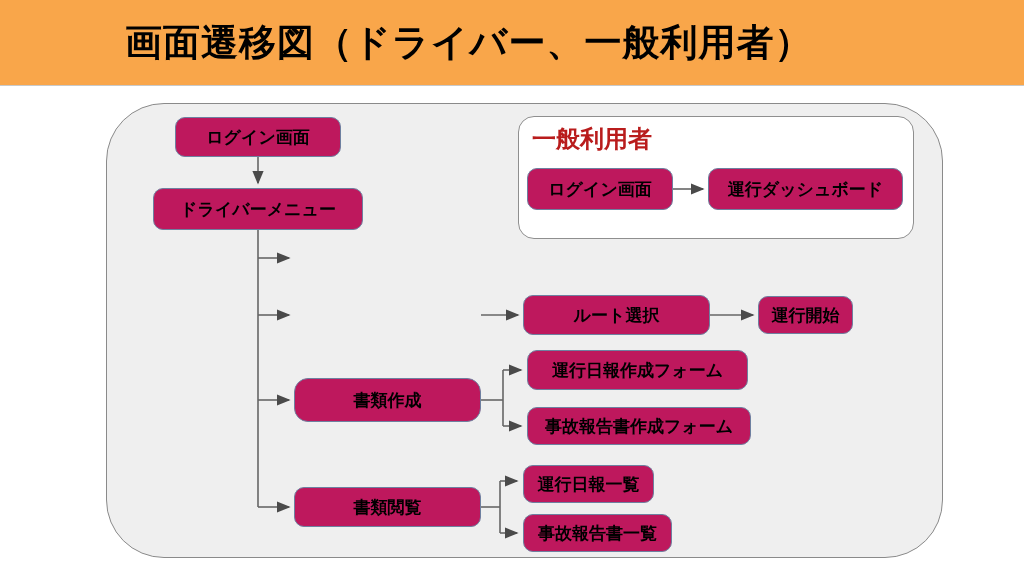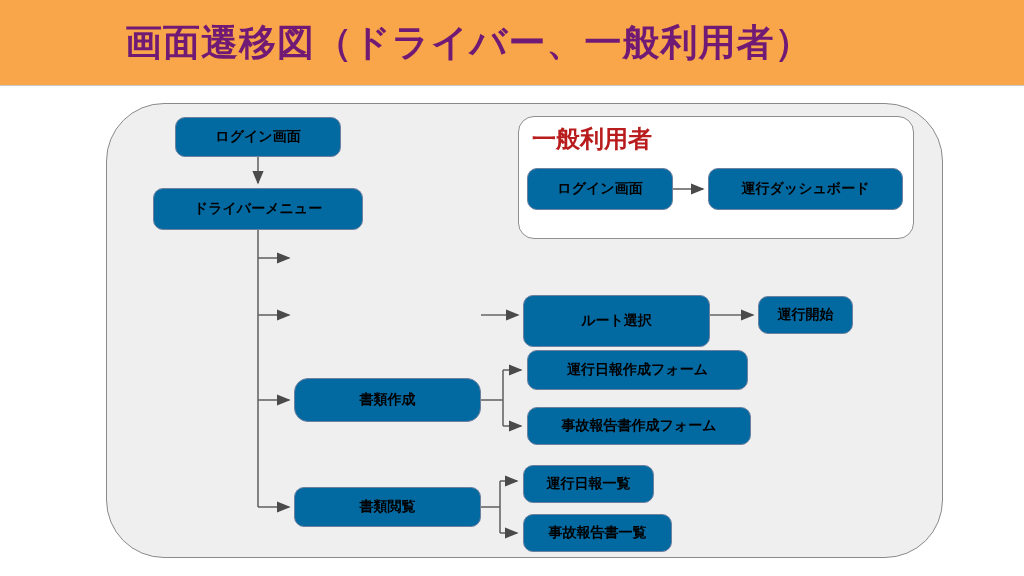--- a/index.html
+++ b/index.html
@@ -10,21 +10,21 @@
   }
   .stage{position:absolute;left:0;top:0;width:1024px;height:576px;}
 
   
   .header{
     position:absolute;left:0;top:0;width:1024px;height:85px;
     background:#F9A64A;border-bottom:1px solid #c9c9c9;
     display:flex;align-items:center;
   }
   .header-title{
-    margin-left:125px;font-size:37px;font-weight:bold;color:#701a75;
+    margin-left:125px;font-size:37px;font-weight:bold;color:#000000;
     letter-spacing:1px;white-space:nowrap;
   }
 
   
   .canvas{
     position:absolute;left:106px;top:103px;width:837px;height:455px;
     background:#EFEFEF;border:1.5px solid #8a8a8a;border-radius:58px;
     box-sizing:border-box;
   }
 
@@ -35,30 +35,30 @@
     box-sizing:border-box;
   }
   .user-panel-title{
     position:absolute;left:13px;top:6px;
     font-size:24px;font-weight:bold;color:#b91c1c;white-space:nowrap;
   }
 
   
   .node{
     position:absolute;box-sizing:border-box;
-    background:#0369a1;border:1.5px solid #6e80a0;border-radius:10px;
+    background:#be185d;border:1.5px solid #6e80a0;border-radius:10px;
     display:flex;align-items:center;justify-content:center;
-    font-size:14px;font-weight:bold;color:#000000;white-space:nowrap;
+    font-size:17px;font-weight:bold;color:#000000;white-space:nowrap;
     z-index:3;
   }
   #n-d-login   {left:175px;top:117px;width:166px;height:40px;}
   #n-d-menu    {left:153px;top:188px;width:210px;height:42px;}
   #n-d-workinfo{left:294px;top:238px;width:226px;height:40px;}
   #n-d-buspos  {left:294px;top:295px;width:187px;height:40px;}
-  #n-d-route   {left:523px;top:295px;width:187px;height:52px;}
+  #n-d-route   {left:523px;top:295px;width:187px;height:40px;}
   #n-d-start   {left:758px;top:296px;width:95px; height:38px;}
   #n-d-doccreate{left:294px;top:378px;width:187px;height:44px;border-radius:14px;}
   #n-d-dailyform{left:527px;top:350px;width:221px;height:40px;}
   #n-d-accform {left:527px;top:407px;width:224px;height:38px;}
   #n-d-docview {left:294px;top:487px;width:187px;height:40px;}
   #n-d-dailylist{left:523px;top:465px;width:131px;height:38px;}
   #n-d-acclist {left:523px;top:514px;width:149px;height:38px;}
   #n-u-login   {left:527px;top:168px;width:146px;height:42px;}
   #n-u-dash    {left:708px;top:168px;width:195px;height:42px;}
 

